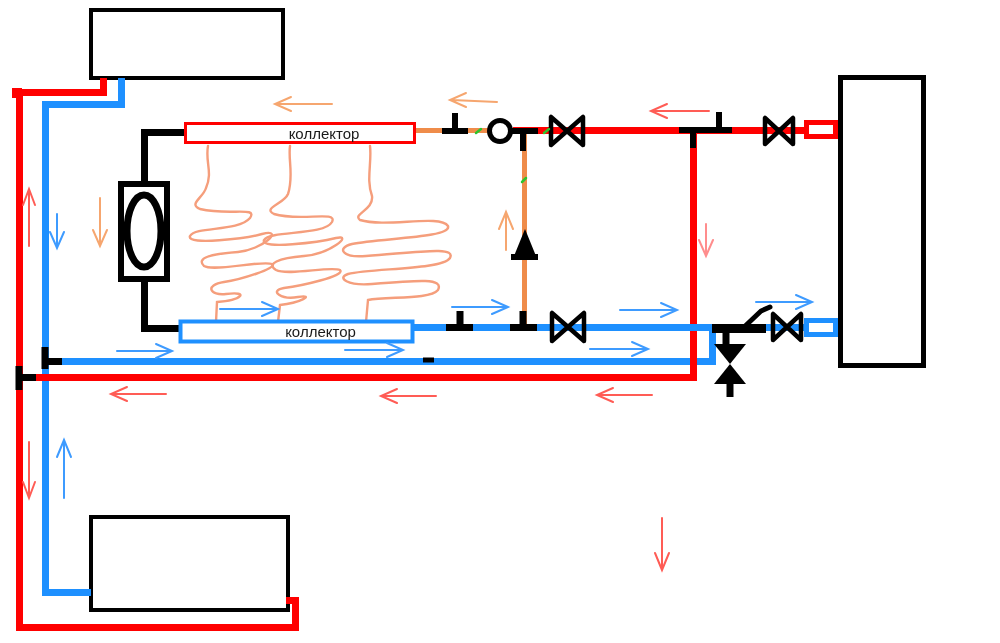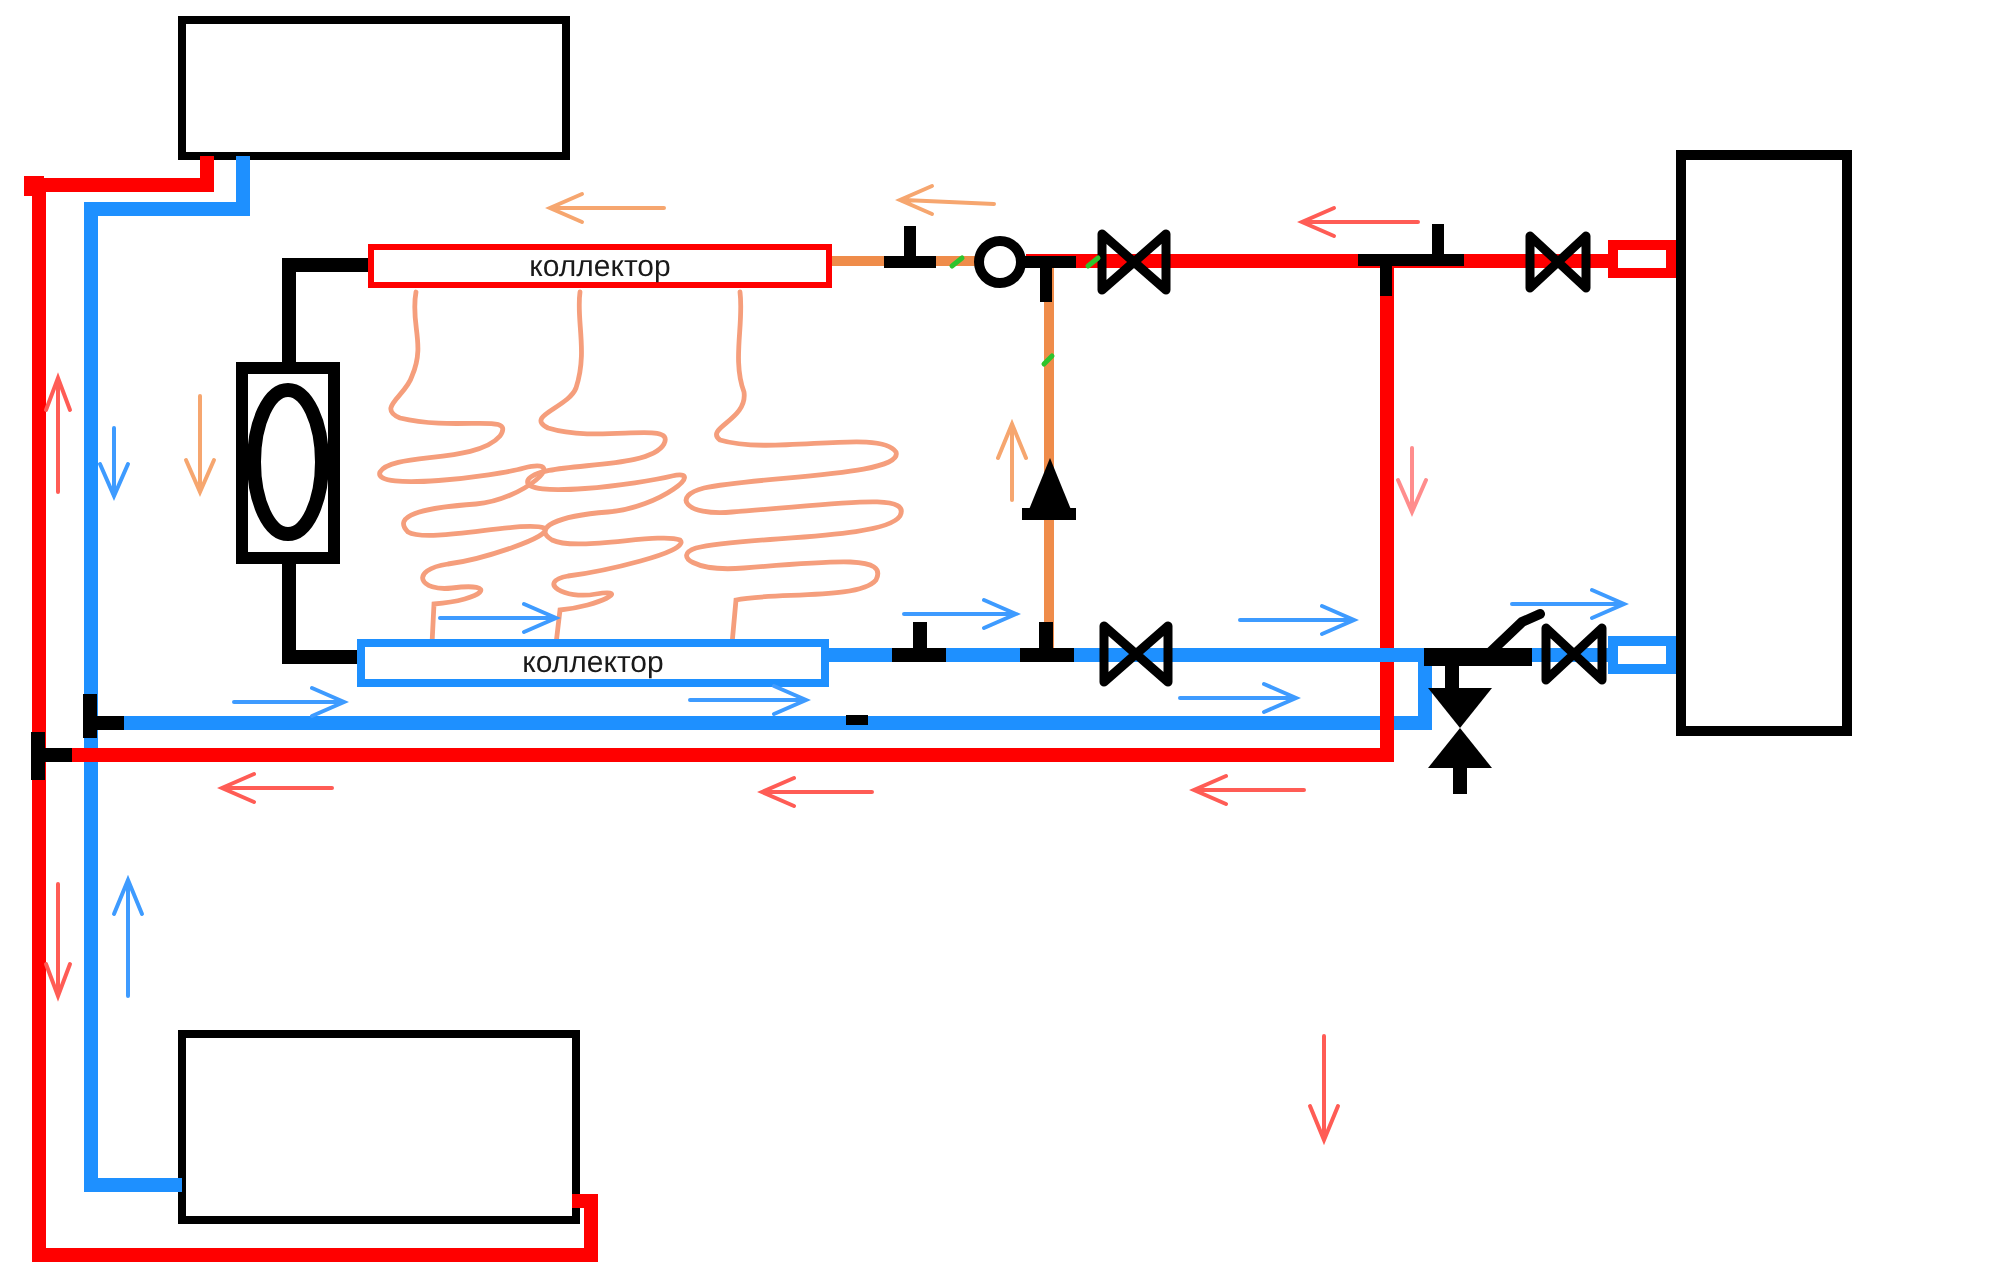--- a/index.html
+++ b/index.html
@@ -9,20 +9,21 @@
     background:#ffffff;
     font-family:"Liberation Sans", sans-serif;
     overflow:hidden;
   }
   .layer{position:absolute;left:0;top:0;}
   .collector-label{
     position:absolute;
     display:flex;align-items:center;justify-content:center;
     color:#1a1a1a;font-size:15px;line-height:1;
     pointer-events:none;
+    padding-left:24px;
   }
   .lbl-top{left:184px;top:122px;width:232px;height:22px;}
   .lbl-bottom{left:179px;top:320px;width:235px;height:23px;}
 </style>
 </head>
 <body>
 
 <div class="stage">
 
 <svg class="layer" width="1000" height="643" viewBox="0 0 1000 643">

